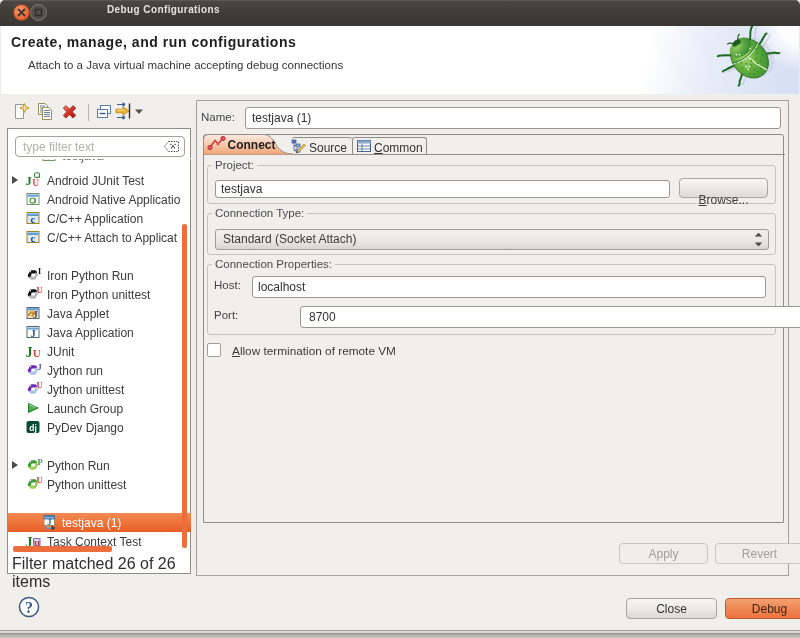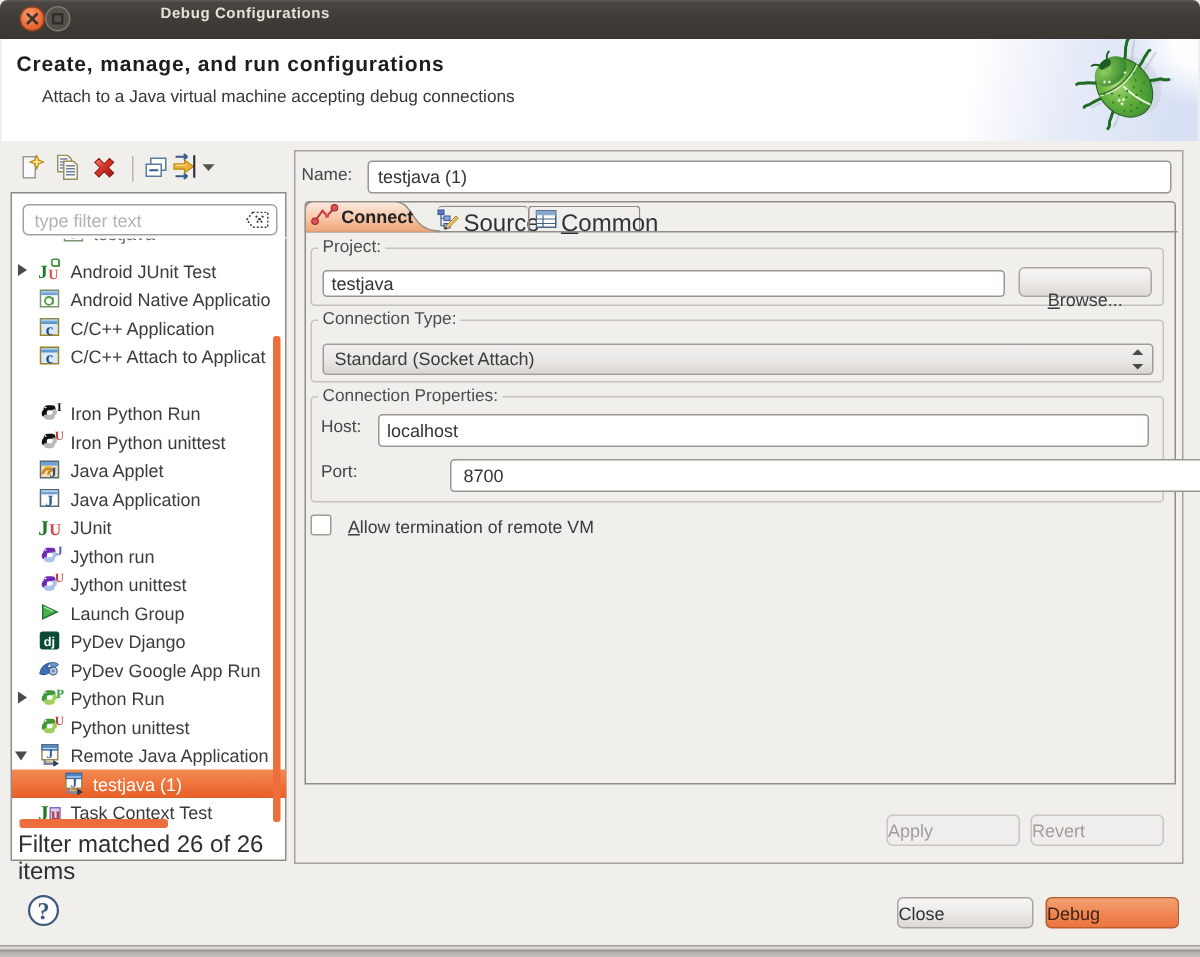--- a/index.html
+++ b/index.html
@@ -51,21 +51,21 @@
 #tb-sep { position:absolute; left:88px; top:6px; width:1px; height:17px; background:#b8b5b0; }
 
 
 #rpanel { position:absolute; left:196px; top:100px; width:593px; height:476px; border:1px solid #a5a29c; background:#f0efec; }
 #name-label { position:absolute; left:4px; top:10px; font-size:11.5px; color:#44464a; }
 #name-input { position:absolute; left:48px; top:6px; width:536px; height:22px; background:#fff; border:1px solid #999690; border-radius:3px; font-size:12px; color:#333; padding:3px 0 0 6px; }
 
 
 #tabfolder { position:absolute; left:6px; top:33px; width:581px; height:389px; border:1px solid #908d88; border-radius:3px 3px 0 0; }
 #tabline { position:absolute; left:88px; top:19px; width:493px; height:1px; background:#908d88; }
-.tab-inactive { position:absolute; top:2px; height:18px; border-top:1px solid #908d88; border-radius:3px 3px 0 0; font-size:16px; color:#333; }
+.tab-inactive { position:absolute; top:2px; height:18px; border-top:1px solid #908d88; border-radius:3px 3px 0 0; font-size:12px; color:#333; }
 #tab-source { left:88px; width:60px; }
 #tab-common { left:148px; width:75px; border-left:1px solid #908d88; border-right:1px solid #908d88;padding-left:12px; }
 .tab-inactive .tlbl { position:absolute; top:3px; }
 #tab-source .tlbl { left:17px; }
 #tab-common .tlbl { left:21px; }
 u.mn { text-decoration:underline; }
 
 
 .grp { position:absolute; border:1px solid #c6c3bd; border-radius:3px; }
 .grp .lg { position:absolute; top:-7px; left:4px; background:#f0efec; padding:0 3px; font-size:11.5px; color:#4a4c52; white-space:nowrap; }
@@ -80,21 +80,21 @@
 #combo { position:absolute; left:7px; top:15px; width:554px; height:21px; border:1px solid #a09d97; border-radius:3px;
   background:linear-gradient(180deg,#f2f1ef 0%,#e8e6e3 60%,#d9d6d1 100%); font-size:12px; color:#3c3c3c; padding:2px 0 0 7px; }
 #combo .spin { position:absolute; right:5px; top:2px; }
 .rowlbl { position:absolute; font-size:11.5px; color:#44464a; }
 #inp-host { left:44px; top:11px; width:514px; height:22px; padding:3px 0 0 5px; }
 #inp-port { left:44px; top:41px; width:514px; height:22px; padding:3px 0 0 8px;margin-left:48px; }
 
 #checkbox { position:absolute; left:3px; top:208px; width:14px; height:14px; background:#fff; border:1px solid #a19e98; border-radius:2px; }
 #chk-label { position:absolute; left:28px; top:209px; font-size:11.8px; color:#3a3a3a; }
 
-.pushbtn { position:absolute; height:21px; border-radius:4px; font-size:12px; padding-top:3px; }
+.pushbtn { position:absolute; height:21px; border-radius:4px; font-size:12px; text-align:center; padding-top:3px;margin-left:28px; }
 .pushbtn.disabled { background:#efeeec; border:1px solid #c9c6c1; color:#a19e99; }
 #btn-apply { left:394px; top:442px; width:89px; }
 #btn-revert { left:490px; top:442px; width:89px; }
 
 
 #btn-close2 { left:598px; top:598px; width:91px; background:linear-gradient(180deg,#f7f6f4 0%,#ebe9e6 55%,#dcd9d4 100%); border:1px solid #a8a5a0; color:#333; }
 #btn-debug { left:697px; top:598px; width:89px; background:linear-gradient(180deg,#f4a173 0%,#ef8552 55%,#ec7440 100%); border:1px solid #bc5a2c; color:#3f2415; }
 
 
 #bottomedge { position:absolute; left:0; top:633px; width:800px; height:5px;
@@ -424,51 +424,38 @@
             <use href="#i-launch"></use>
           </svg>
           <span class="txt">Launch Group</span>
         </div>
       <div class="trow" style="top:260px">
           <svg class="icn" width="16" height="16">
             <use href="#i-django"></use>
           </svg>
           <span class="txt">PyDev Django</span>
         </div>
-      <div class="trow" style="top:279px">
-          <svg class="icn" width="16" height="16">
-            <use href="#i-gae"></use>
-          </svg>
-          <span class="txt">PyDev Google App Run</span>
-        </div>
       <div class="trow" style="top:298px">
           <span class="arr right"></span>
           <svg class="icn" width="16" height="16">
             <use href="#i-snake-g"></use>
           </svg>
           <svg class="sup" style="position:absolute;left:29px;top:1px" width="9" height="9">
             <text x="0.5" y="8" font-family="Liberation Serif" font-size="8.5" font-weight="bold" fill="#3a9a3f">P</text>
           </svg>
           <span class="txt">Python Run</span>
         </div>
       <div class="trow" style="top:317px">
           <svg class="icn" width="16" height="16">
             <use href="#i-snake-g"></use>
           </svg>
           <svg class="sup" style="position:absolute;left:28px;top:0px" width="9" height="9">
             <text x="0.5" y="8" font-family="Liberation Serif" font-size="8.5" font-weight="bold" fill="#d03535">U</text>
           </svg>
           <span class="txt">Python unittest</span>
-        </div>
-      <div class="trow" style="top:336px">
-          <span class="arr down"></span>
-          <svg class="icn" width="16" height="16">
-            <use href="#i-rjava"></use>
-          </svg>
-          <span class="txt">Remote Java Application</span>
         </div>
       <div class="trow sel" style="top:355px">
           <svg class="icn2" width="16" height="16">
             <use href="#i-rjava"></use>
           </svg>
           <span class="txt2">testjava (1)</span>
         </div>
       <div class="trow" style="top:374px">
           <svg class="icn" width="16" height="16">
             <use href="#i-task"></use>

